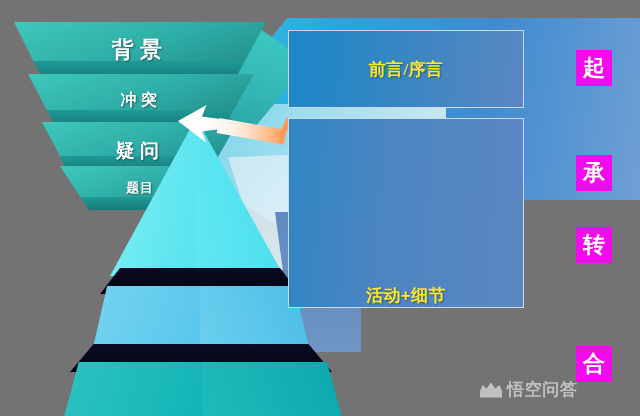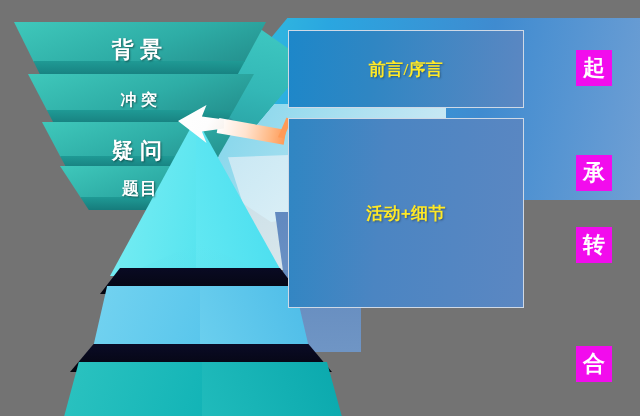--- a/index.html
+++ b/index.html
@@ -106,22 +106,22 @@
   #funnel-row-2 { top: 100px; width: 196px; height: 48px; left: 28px; }
   #funnel-row-3 { top: 144px; width: 160px; height: 44px; left: 46px; }
 
   #funnel-row-0 .funnel-slab { clip-path: polygon(0% 0%, 100% 0%, 88% 100%, 11% 100%); }
   #funnel-row-1 .funnel-slab { clip-path: polygon(0% 0%, 100% 0%, 87% 100%, 12% 100%); }
   #funnel-row-2 .funnel-slab { clip-path: polygon(0% 0%, 100% 0%, 86% 100%, 13% 100%); }
   #funnel-row-3 .funnel-slab { clip-path: polygon(0% 0%, 100% 0%, 80% 100%, 18% 100%); }
 
   #funnel-row-0 .funnel-label { font-size: 22px; }
   #funnel-row-1 .funnel-label { font-size: 16px; font-family: Liberation Mono, monospace; }
-  #funnel-row-2 .funnel-label { font-size: 22px; margin-top: 10px; }
-  #funnel-row-3 .funnel-label { font-size: 17px; letter-spacing: .06em; }
+  #funnel-row-2 .funnel-label { font-size: 19px; margin-top: 10px; }
+  #funnel-row-3 .funnel-label { font-size: 13px; letter-spacing: .06em; }
 
   
   #pyramid {
     position: absolute;
     left: 62px; top: 118px;
     width: 280px; height: 298px;
   }
   .pyr-part { position: absolute; }
 
   
@@ -230,20 +230,21 @@
     white-space: nowrap;
   }
   #panel-0 {
     left: 288px; top: 30px; width: 236px; height: 78px;
     background: linear-gradient(95deg, #1d87c9 0%, #2f86c3 35%, #5b87c2 100%);
     font-family: Liberation Serif, serif;
   }
   #panel-1 {
     left: 288px; top: 118px; width: 236px; height: 190px;
     background: linear-gradient(95deg, #2f86c3 0%, #4b85c2 40%, #5b87c2 100%);
+    align-items: flex-end;
   }
   #panel-2 {
     left: 288px; top: 318px; width: 236px; height: 88px;
     background: linear-gradient(95deg, #4f84bd 0%, #5b87c2 50%, #5f8ac4 100%);
   }
 
   
   .badge {
     position: absolute;
     width: 36px; height: 36px;
@@ -361,14 +362,18 @@
   <div class="badge" id="badge-1">
     <span class="badge-text">承</span>
   </div>
   <div class="badge" id="badge-2">
     <span class="badge-text">转</span>
   </div>
   <div class="badge" id="badge-3">
     <span class="badge-text">合</span>
   </div>
 
+  <div id="watermark">
+    <div id="watermark-mark"></div>
+    <span id="watermark-text">悟空问答</span>
+  </div>
 
 </div>
 
 </body></html>

